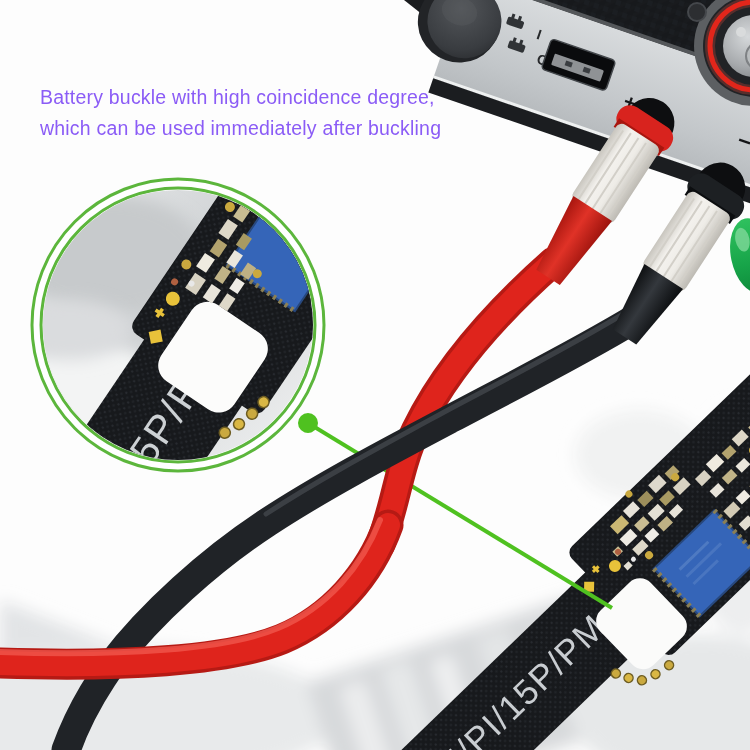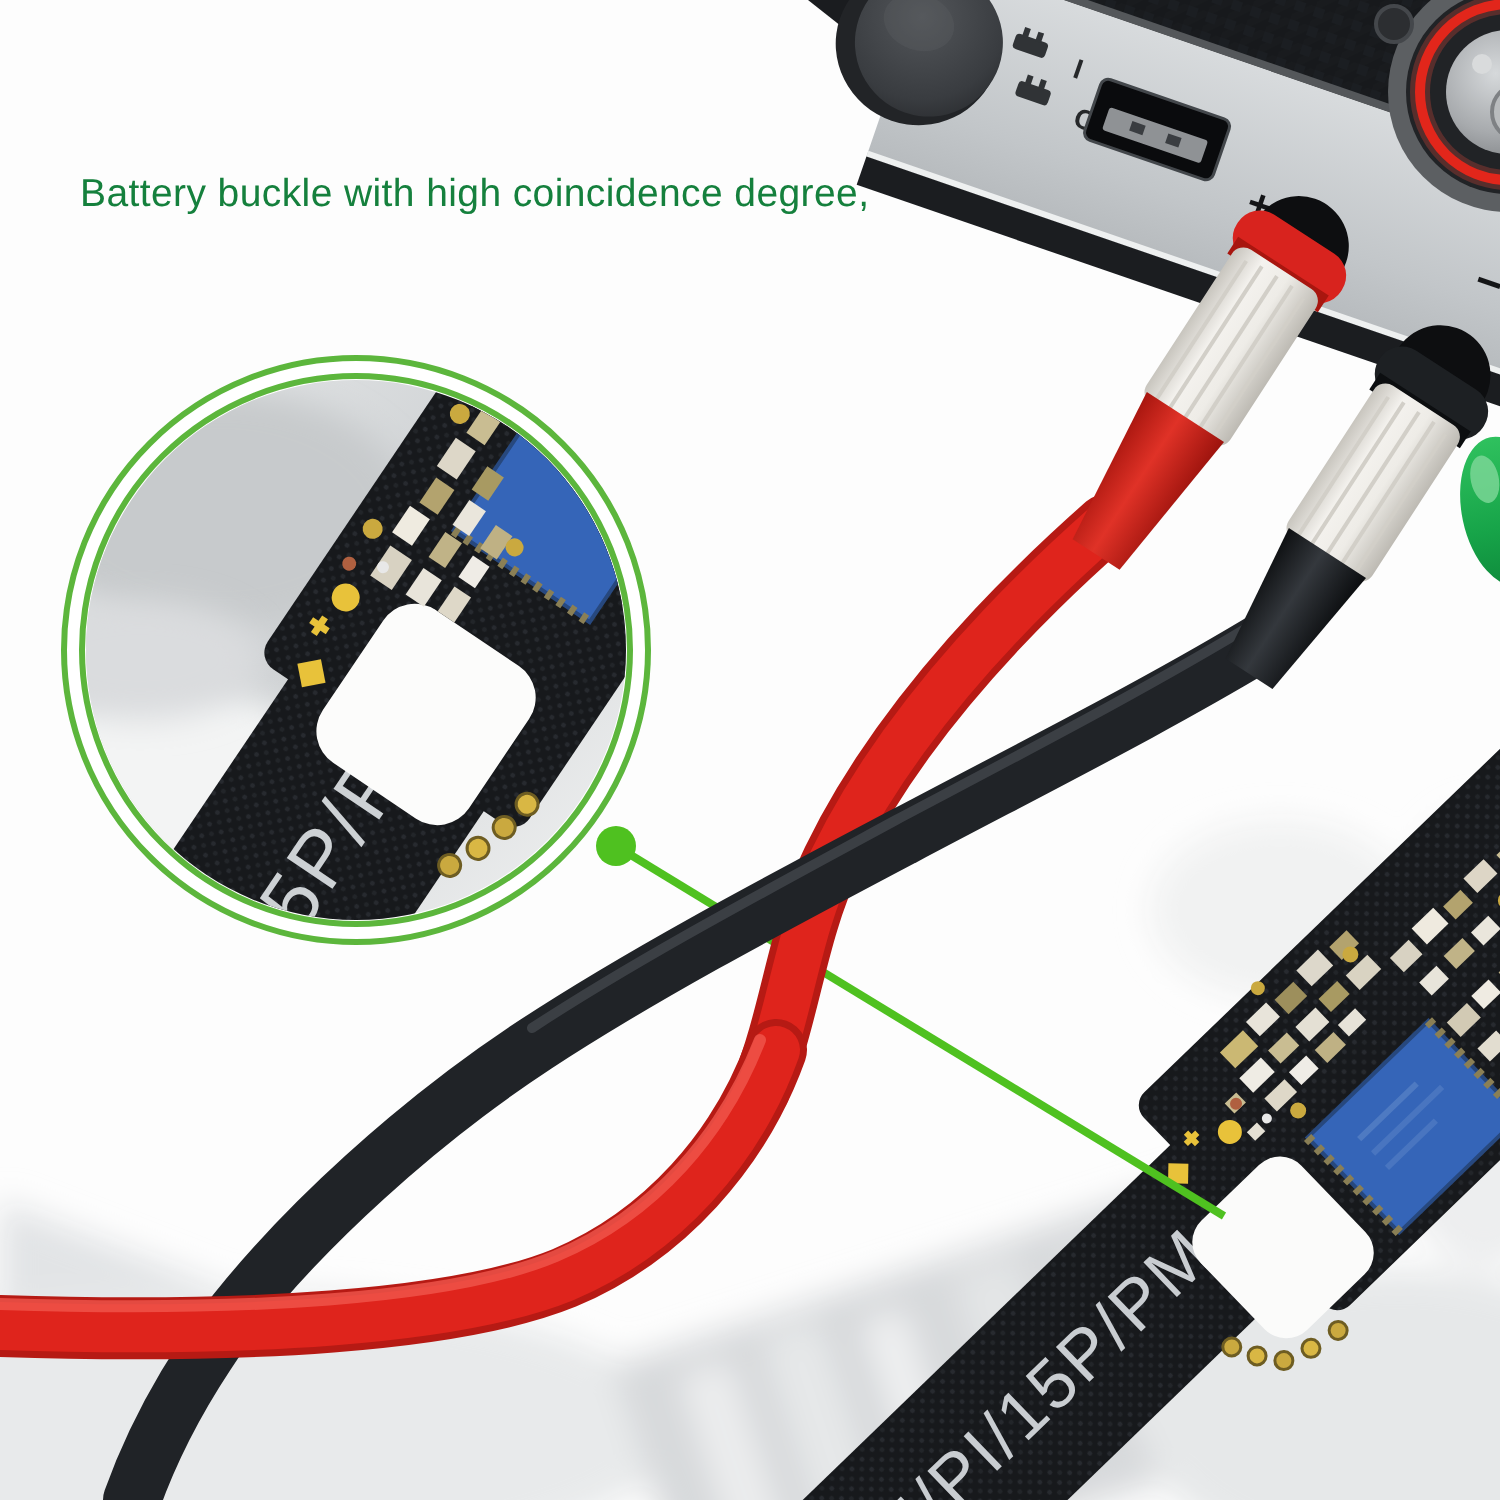--- a/index.html
+++ b/index.html
@@ -1,20 +1,20 @@
 <!DOCTYPE html>
 <html><head>
 <meta charset="utf-8">
 <style>
   html,body{margin:0;padding:0;background:#fff;}
   .stage{position:relative;width:750px;height:750px;overflow:hidden;background:#fdfdfd;
          font-family:"Liberation Sans",sans-serif;}
   .stage svg{position:absolute;left:0;top:0;}
   .headline{position:absolute;left:40px;top:82px;width:400px;
-            font-size:19.5px;line-height:31px;color:#15803d;letter-spacing:.2px;z-index:5;}
+            font-size:19.5px;line-height:31px;color:#8b5cf6;letter-spacing:.2px;z-index:5;}
   .headline div{white-space:nowrap;}
   svg text{font-family:"Liberation Sans",sans-serif;}
 </style>
 </head>
 <body>
 
 <div class="stage">
 
 <svg width="750" height="750" viewBox="0 0 750 750">
   <defs>
@@ -324,15 +324,16 @@
           <circle cx="181" cy="426" r="5.5" fill="#caa93f" stroke="#6e5d22" stroke-width="1.5"></circle>
           <circle cx="197" cy="429" r="5.5" fill="#d9b744" stroke="#6e5d22" stroke-width="1.5"></circle>
         </g>
       </g>
     </g>
   </g>
 </svg>
 
 <div class="headline">
   <div>Battery buckle with high coincidence degree,</div>
+  <div>which can be used immediately after buckling</div>
 </div>
 
 </div>
 
 </body></html>

